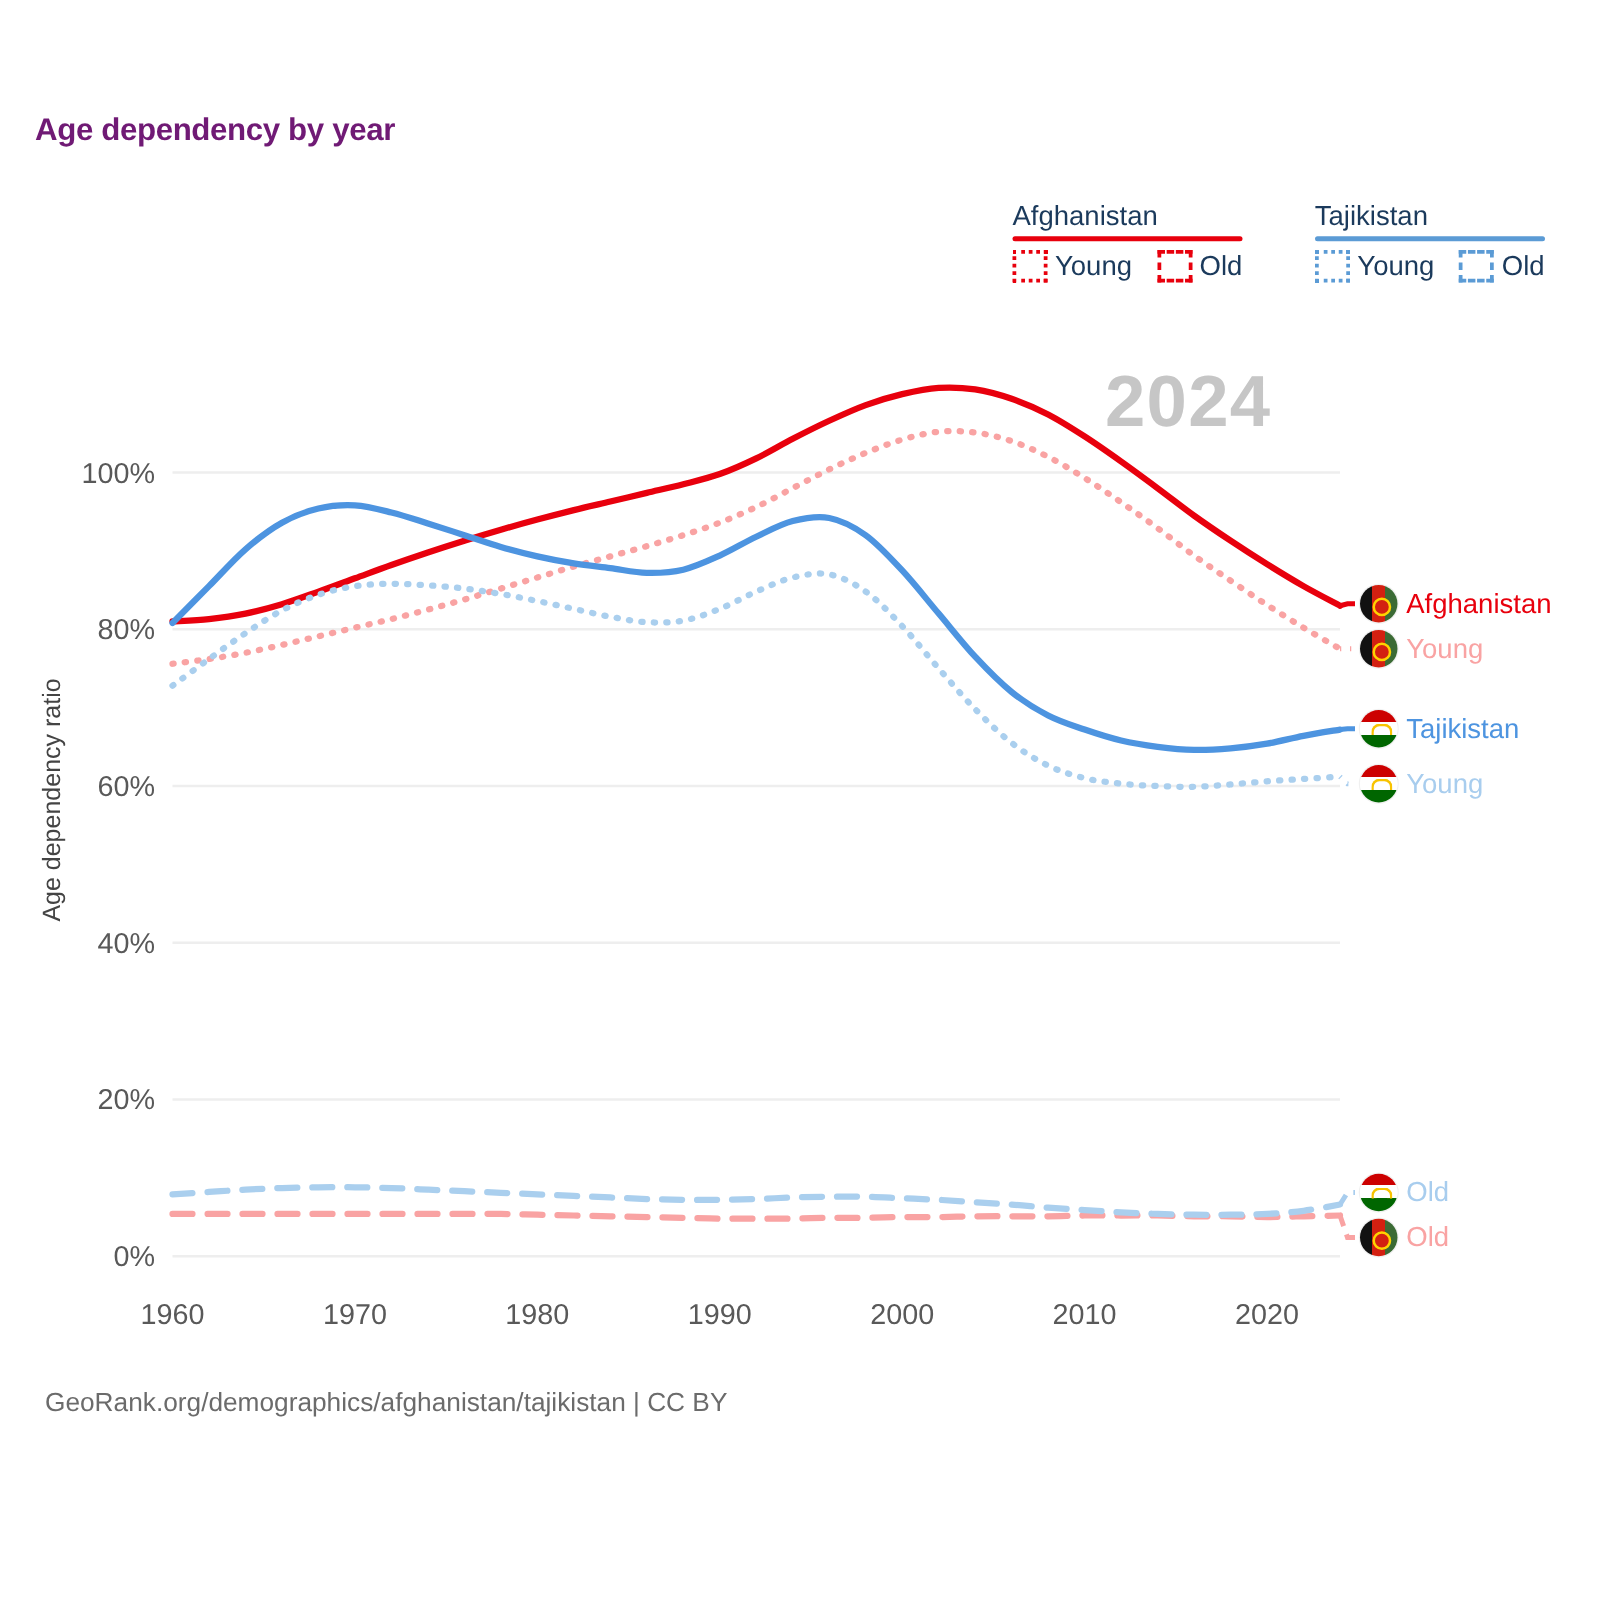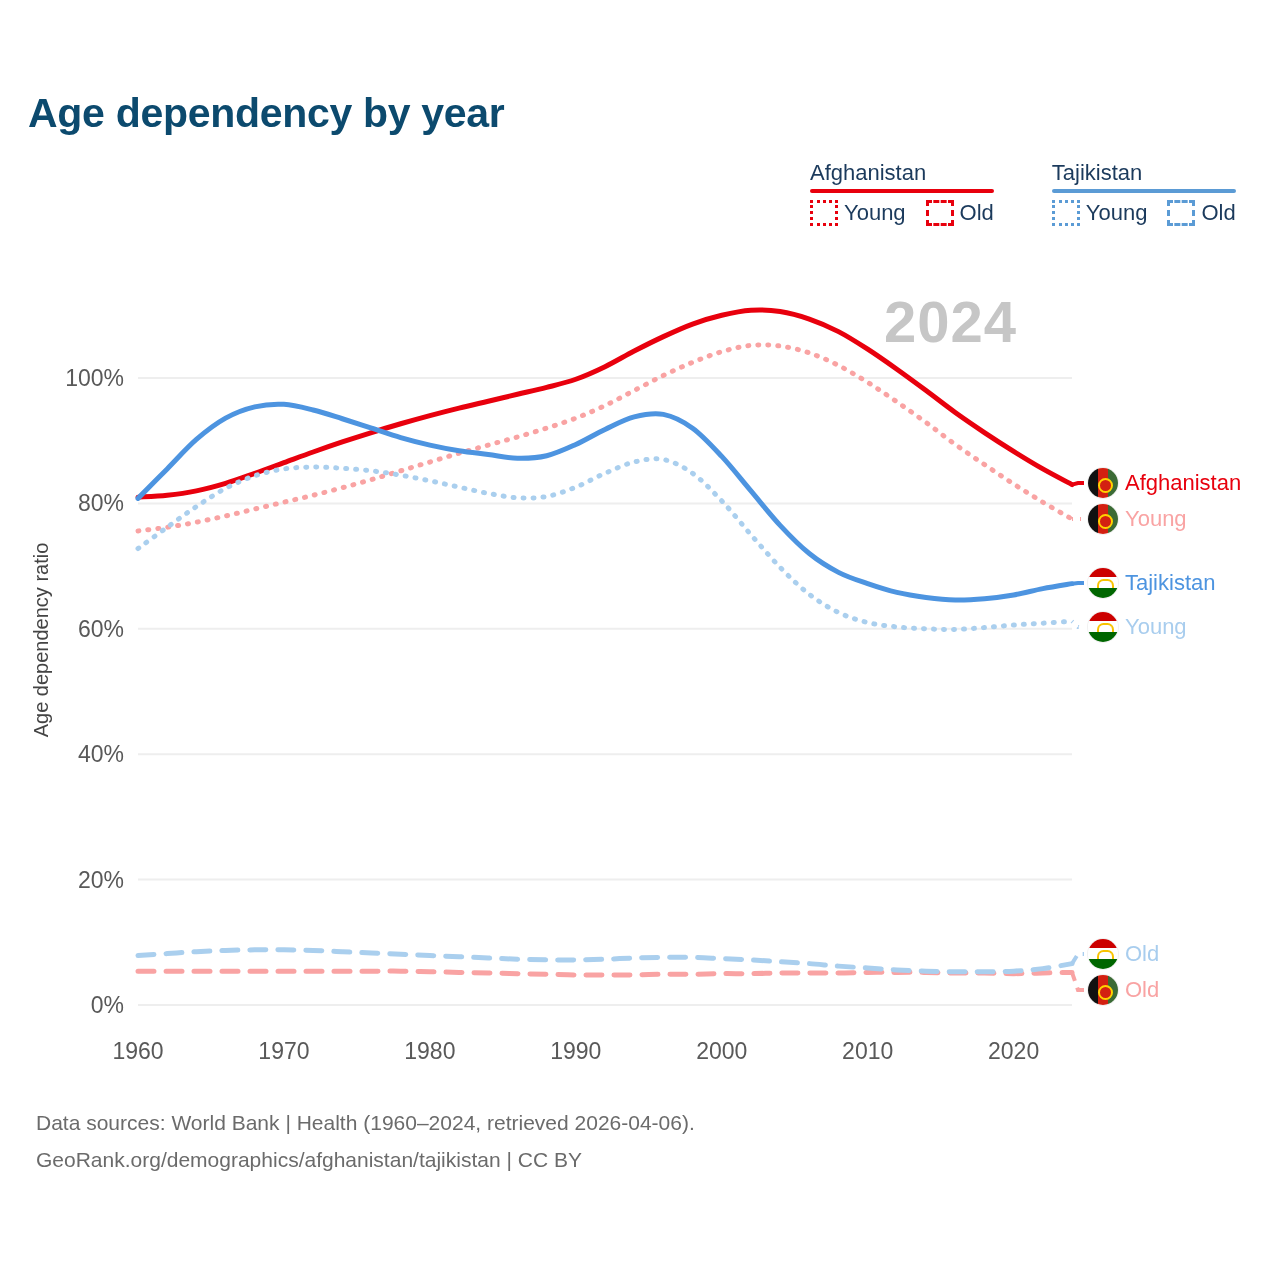--- a/index.html
+++ b/index.html
@@ -5,21 +5,21 @@
   html,body{margin:0;padding:0;}
   body{
     width:1280px;height:1280px;
     background:#ffffff;
     font-family:"Liberation Sans", sans-serif;
     overflow:hidden;
     position:relative;
   }
   #chart-title{
     position:absolute;left:28px;top:90px;
-    font-size:41px;font-weight:bold;color:#0c4a6e;
+    font-size:25px;font-weight:bold;color:#701a75;
     letter-spacing:-0.3px;
   }
   
   #legend{
     position:absolute;left:810px;top:160px;
     display:flex;gap:58px;align-items:flex-start;
   }
   .legend-group{display:flex;flex-direction:column;}
   .legend-country{
     font-size:22px;color:#1b3a5c;padding-bottom:3px;text-align:left;
@@ -178,15 +178,14 @@
       <span class="flag flag-tj"></span>
       <span style="color: rgb(168, 205, 238);">Old</span>
     </div>
     <div class="end-label" style="left: 1088px; top: 975px;">
       <span class="flag flag-af"></span>
       <span style="color: rgb(249, 163, 163);">Old</span>
     </div>
   </div>
 
 <div id="footer">
-  <div>Data sources: World Bank | Health (1960–2024, retrieved 2026-04-06).</div>
   <div>GeoRank.org/demographics/afghanistan/tajikistan | CC BY</div>
 </div>
 
 </body></html>

